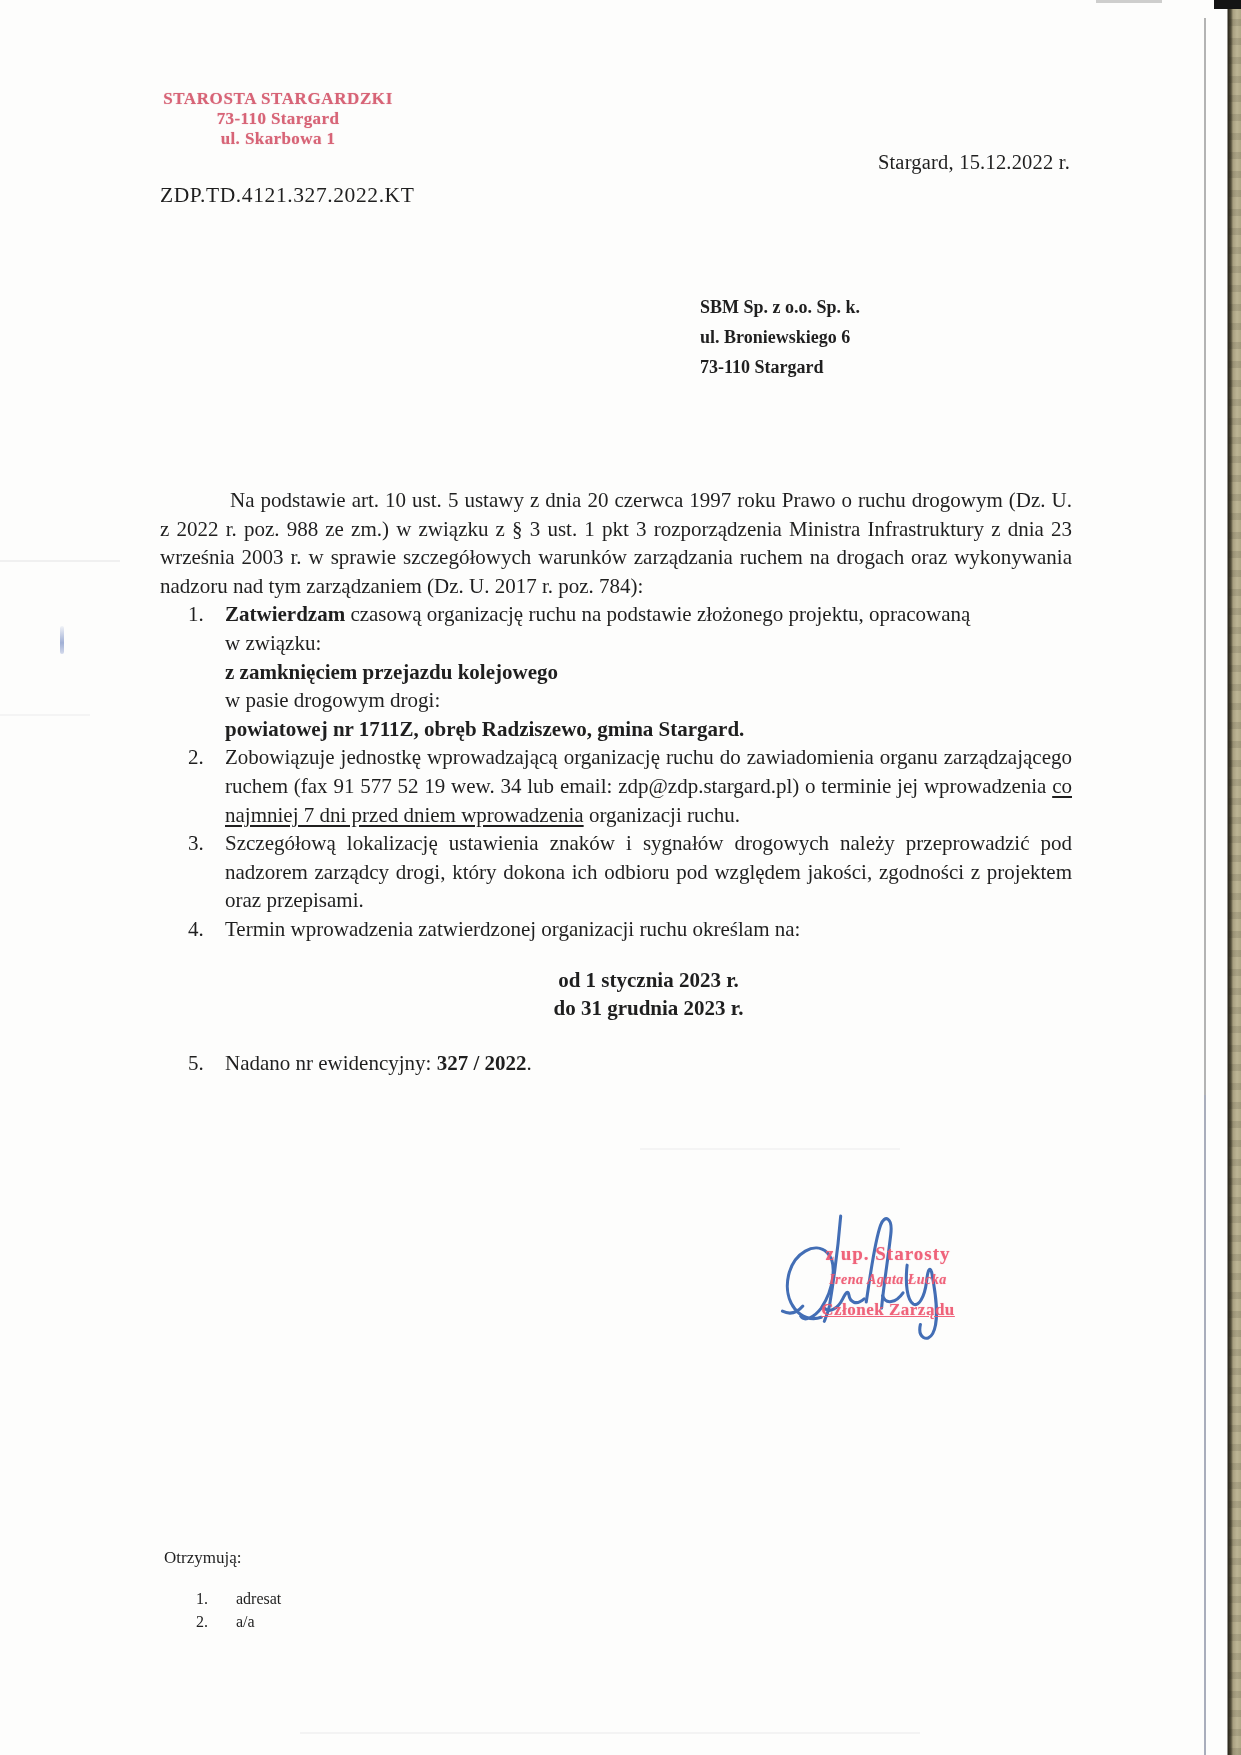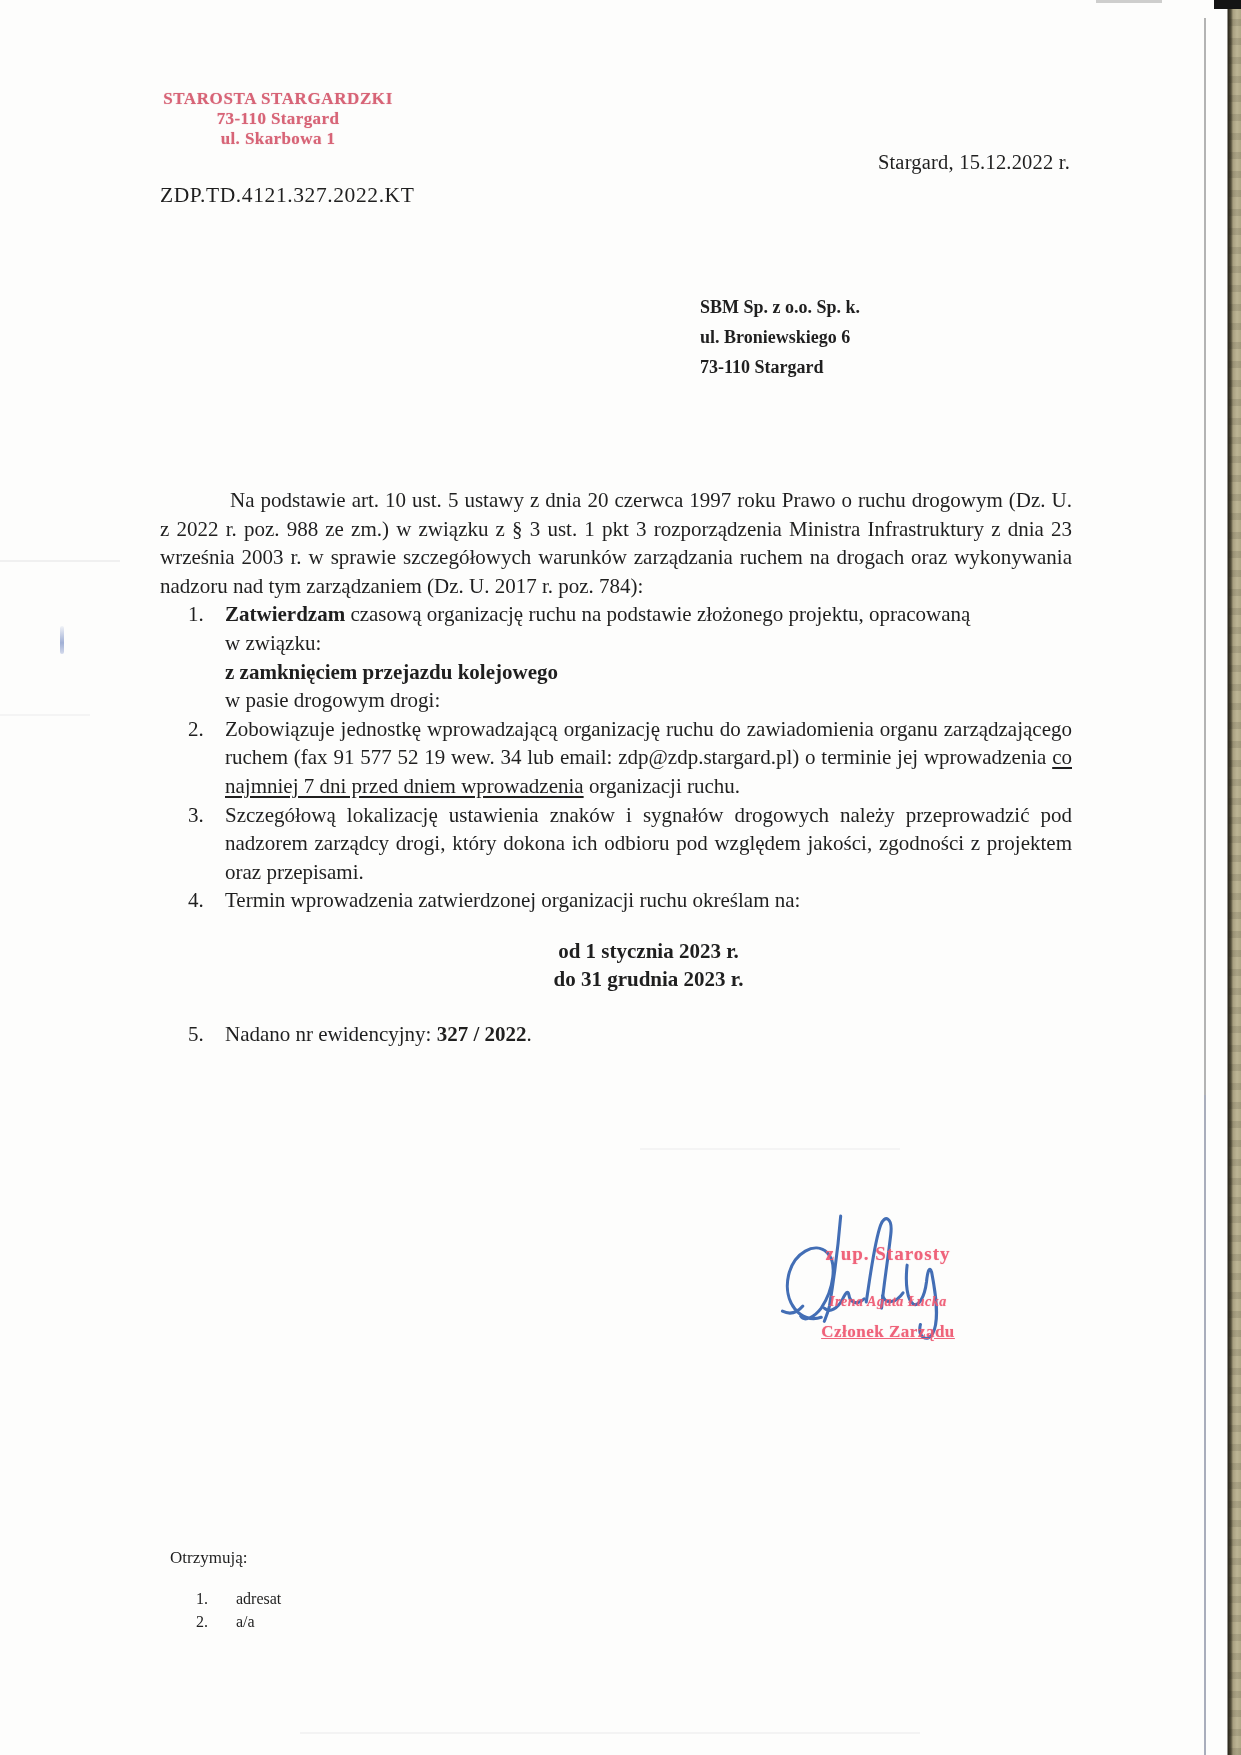--- a/index.html
+++ b/index.html
@@ -100,30 +100,30 @@
 
   
   .signature-stamp {
     position: absolute; left: 772px; top: 1243px; width: 232px;
     text-align: center;
     color: #ee5871;
     font-weight: bold;
     text-shadow: 0 0 1px rgba(238,88,113,.5);
     opacity: .93;
   }
-  .signature-stamp .g1 { font-size: 19px; letter-spacing: 1px; margin-bottom: 29px; }
+  .signature-stamp .g1 { font-size: 19px; letter-spacing: 1px; margin-bottom: 7px; }
   .signature-stamp .g2 { font-size: 14px; font-style: italic; letter-spacing: .5px; margin-bottom: 1px; }
   .signature-stamp .g3 { font-size: 17px; letter-spacing: .5px; text-decoration: underline; margin-top: 12px; }
   .signature-ink {
     position: absolute; left: 776px; top: 1212px; width: 205px; height: 138px;
   }
 
   
   .distribution-label {
-    position: absolute; left: 170px; top: 1548px;
+    position: absolute; left: 164px; top: 1548px;
     font-size: 17px;
   }
   .distribution-list {
     position: absolute; left: 196px; top: 1587px;
     font-size: 16px; line-height: 23px;
   }
   .distribution-list .row { display: flex; }
   .distribution-list .rnum { width: 40px; }
 </style>
 </head>
@@ -160,20 +160,21 @@
   <div class="letter-body">
 
     <div class="intro">Na podstawie art. 10 ust. 5 ustawy z dnia 20 czerwca 1997 roku Prawo o ruchu drogowym (Dz. U. z 2022 r. poz. 988 ze zm.) w związku z § 3 ust. 1 pkt 3 rozporządzenia Ministra Infrastruktury z dnia 23 września 2003 r. w sprawie szczegółowych warunków zarządzania ruchem na drogach oraz wykonywania nadzoru nad tym zarządzaniem (Dz. U. 2017 r. poz. 784):</div>
 
     <div class="num-item">
       <span class="num">1.</span>
       <div class="just"><span class="b">Zatwierdzam</span><span> czasową organizację ruchu na podstawie złożonego projektu, opracowaną</span></div>
       <div>w związku:</div>
       <div class="b">z zamknięciem przejazdu kolejowego</div>
       <div>w pasie drogowym drogi:</div>
+      <div class="b">powiatowej nr 1711Z, obręb Radziszewo, gmina Stargard.</div>
     </div>
 
     <div class="num-item">
       <span class="num">2.</span>
       <div class="just"><span>Zobowiązuje jednostkę wprowadzającą organizację ruchu do zawiadomienia organu zarządzającego ruchem (fax 91 577 52 19 wew. 34 lub email: zdp@zdp.stargard.pl) o terminie jej wprowadzenia </span><span class="u">co najmniej 7 dni przed dniem wprowadzenia</span><span> organizacji ruchu.</span></div>
     </div>
 
     <div class="num-item">
       <span class="num">3.</span>
       <div class="just">Szczegółową lokalizację ustawienia znaków i sygnałów drogowych należy przeprowadzić pod nadzorem zarządcy drogi, który dokona ich odbioru pod względem jakości, zgodności z projektem oraz przepisami.</div>

